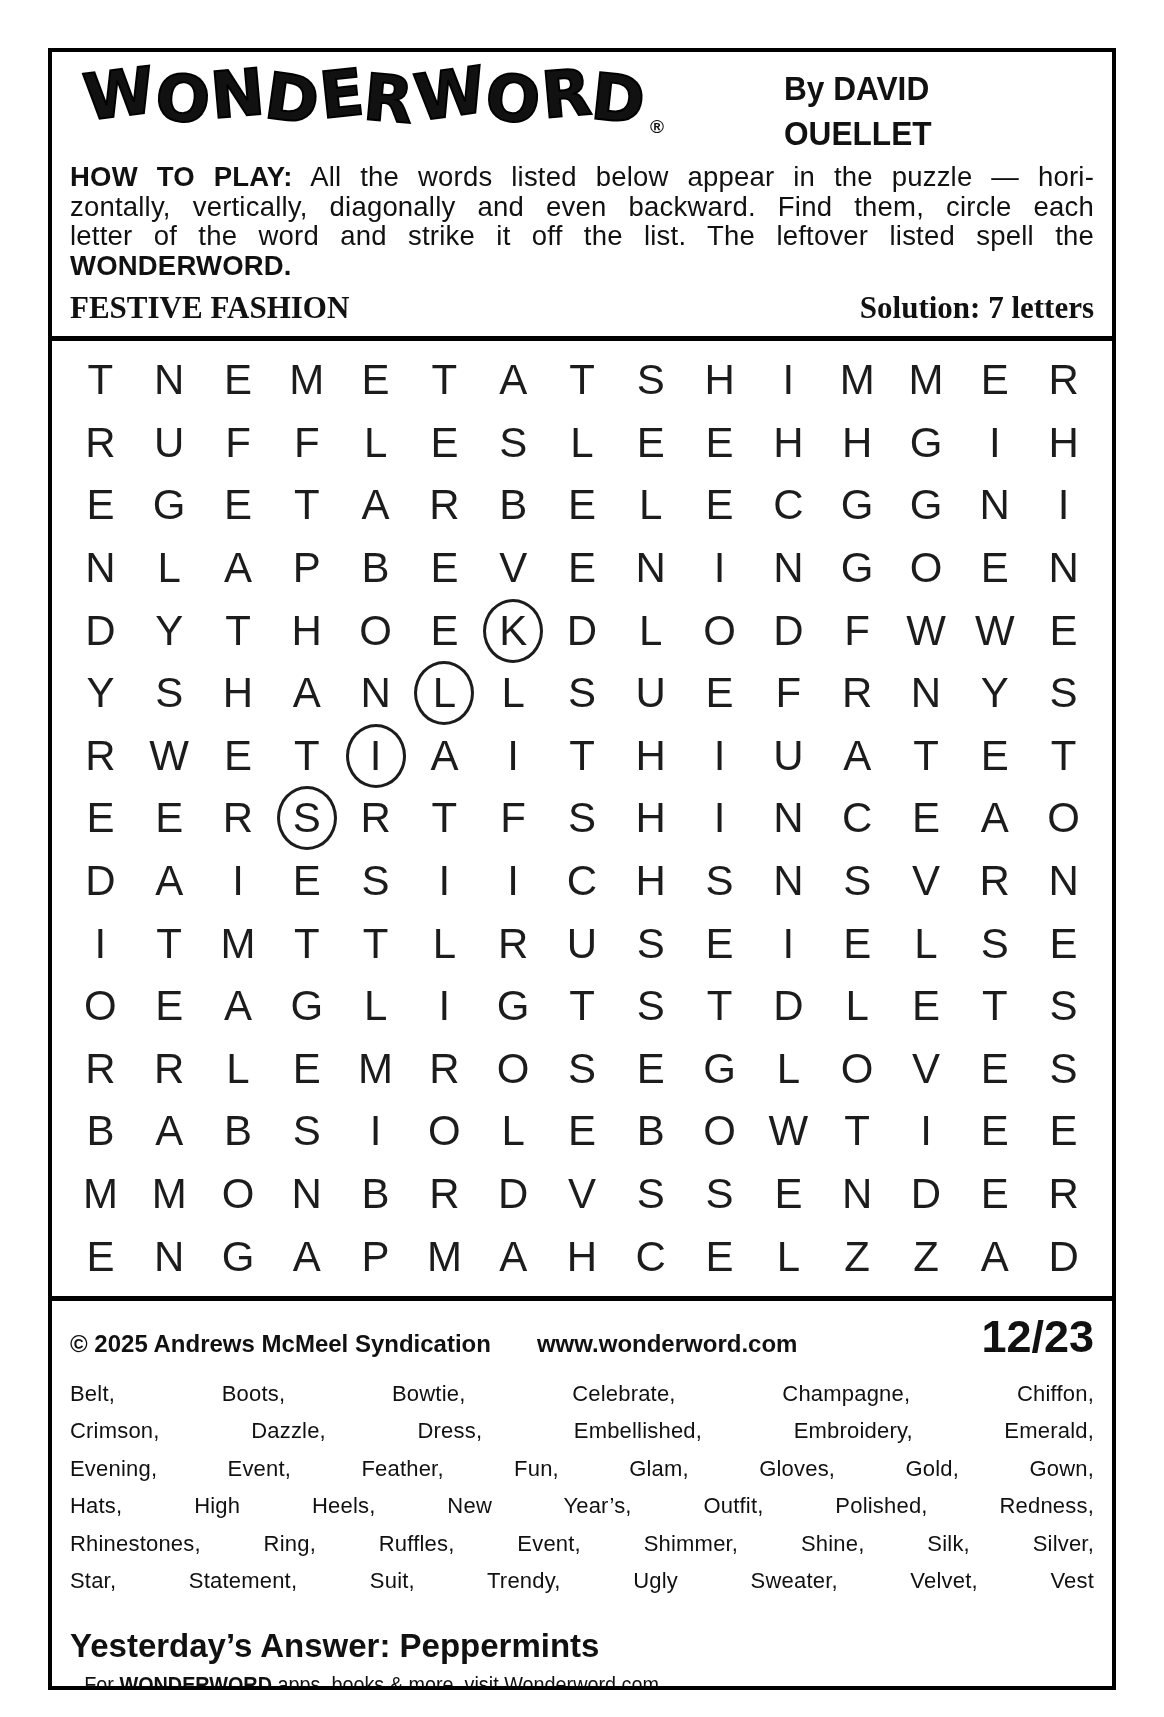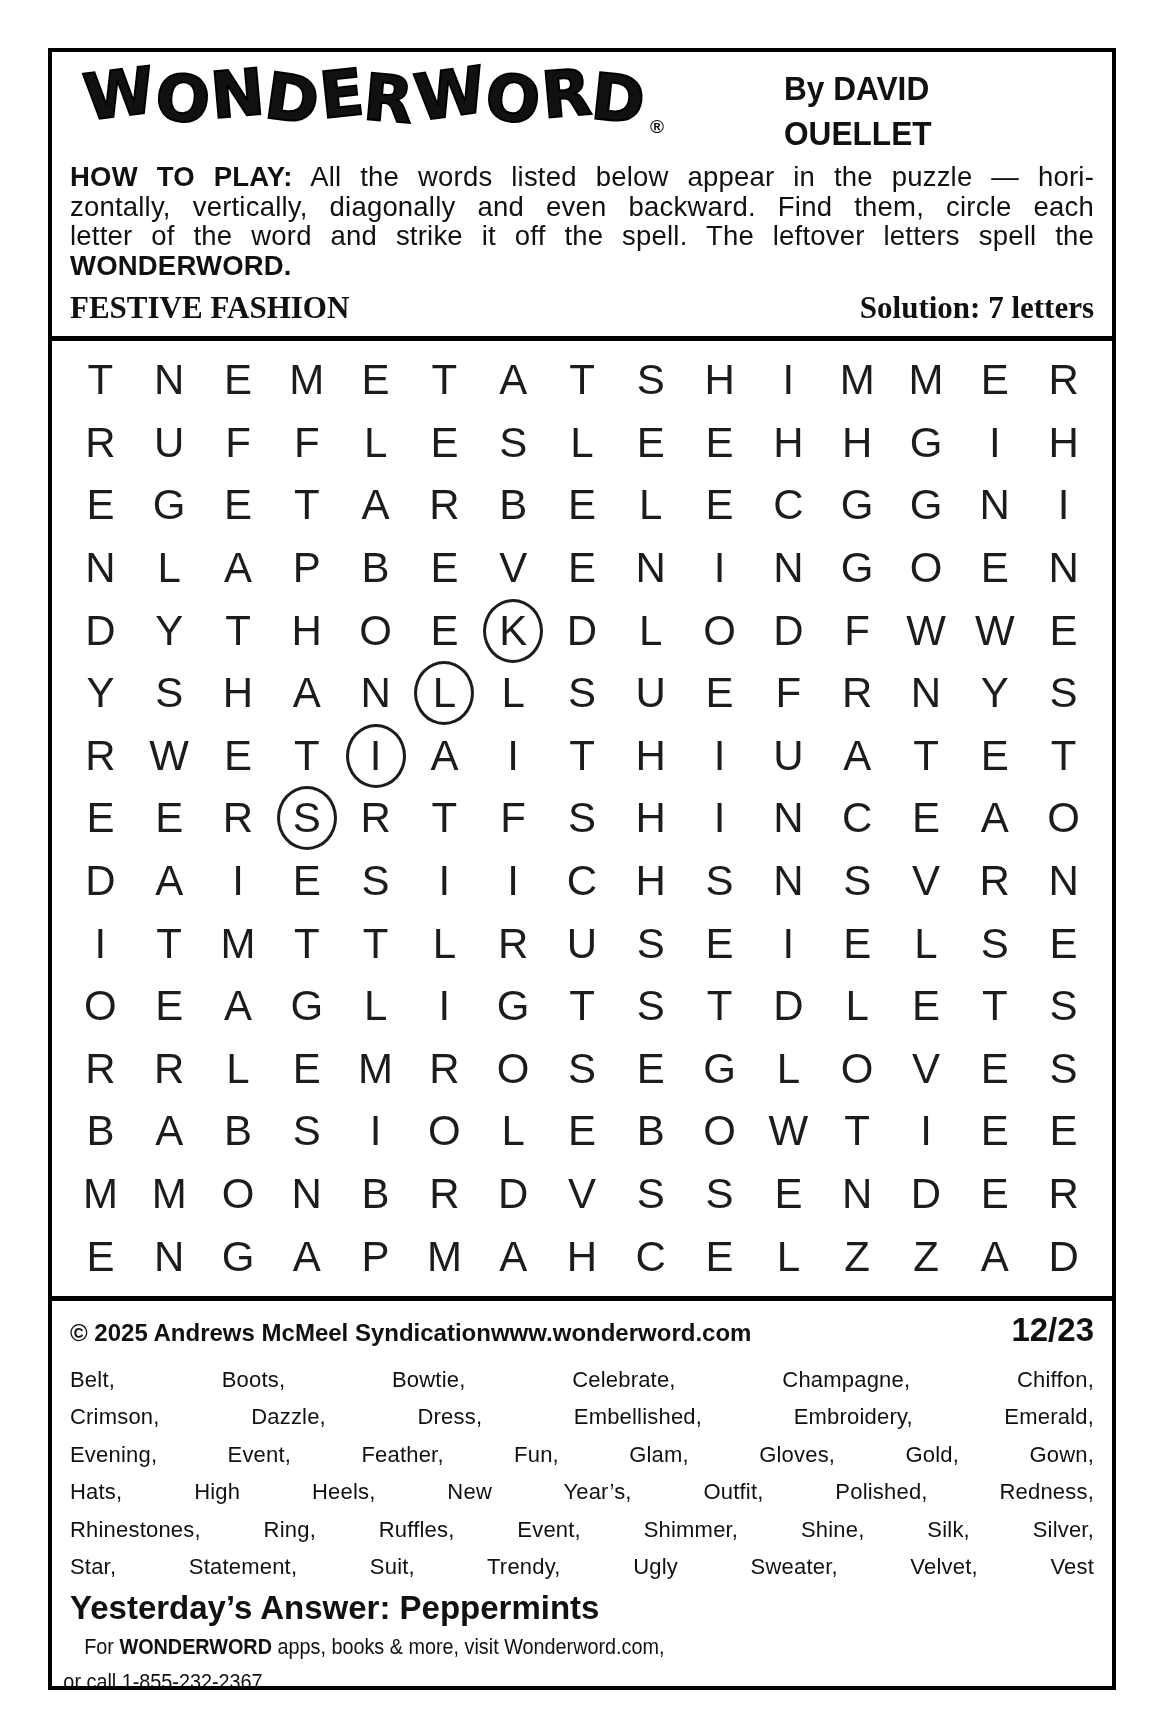--- a/index.html
+++ b/index.html
@@ -28,28 +28,28 @@
   
   .grid-section { border-top:5px solid #000; border-bottom:5px solid #000; padding:8px 14px; }
   #grid { display:grid; grid-template-columns:repeat(15,1fr); }
   .cell { height:62.6px; display:flex; align-items:center; justify-content:center; position:relative;
           font-size:42px; color:#1c1c1c; }
   .cell.circled::after { content:""; position:absolute; width:54px; height:58px; border:3px solid #1c1c1c;
           border-radius:50%; left:50%; top:50%; transform:translate(-50%,-50%); }
 
   
   .copyright-row { display:flex; align-items:baseline; padding:10px 18px 4px 18px; font-size:24px;font-weight:bold; }
-  .site { }
-  .pdate { margin-left:auto; font-size:33px; }
+  .site { margin-left:46px; }
+  .pdate { margin-left:auto; font-size:45px; }
 
   
   .words { padding:8px 18px 0 18px; font-size:22px; line-height:37.5px; letter-spacing:0.2px; }
   .word-line { text-align:justify; text-align-last:justify; }
 
-  .yesterday { padding:3px 18px 0 18px; font-size:33px; font-weight:bold; }
+  .yesterday { padding:3px 18px 0 18px; font-size:33px; font-weight:bold;margin-top:24px; }
 
   .promo { text-align:left; font-size:22px; margin-top:6px; line-height:1.3; }
   .promo .inner { display:inline-block; transform:scaleX(0.9); }
 </style>
 </head>
 <body>
 
 <div class="frame">
 
   <div class="masthead">
@@ -59,21 +59,21 @@
     </div>
     <div class="byline">
       <div>By DAVID</div>
       <div>OUELLET</div>
     </div>
   </div>
 
   <div class="howto">
     <div class="jline"><span class="b">HOW TO PLAY:</span> <span>All the words listed below appear in the puzzle — hori-</span></div>
     <div class="jline">zontally, vertically, diagonally and even backward. Find them, circle each</div>
-    <div class="jline">letter of the word and strike it off the spell. The leftover letters spell the</div>
+    <div class="jline">letter of the word and strike it off the list. The leftover listed spell the</div>
     <div class="b">WONDERWORD.</div>
   </div>
 
   <div class="theme-row">
     <span>FESTIVE FASHION</span>
     <span>Solution: 7 letters</span>
   </div>
 
   <div class="grid-section">
     <div id="grid">

